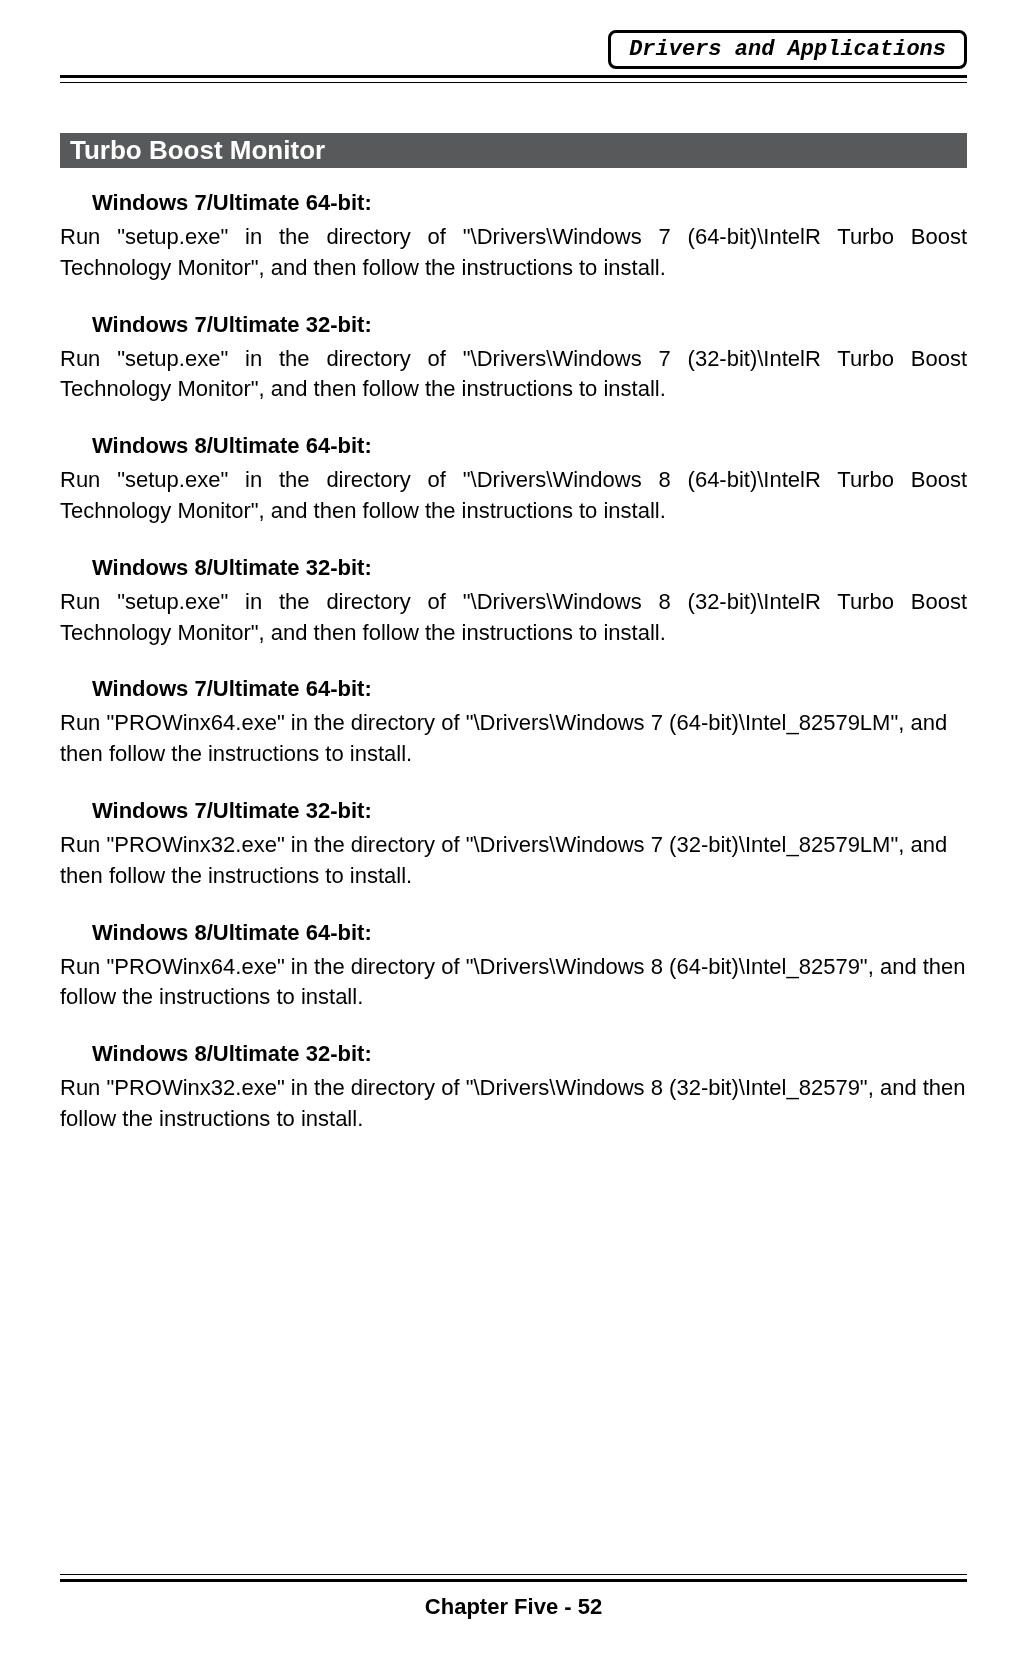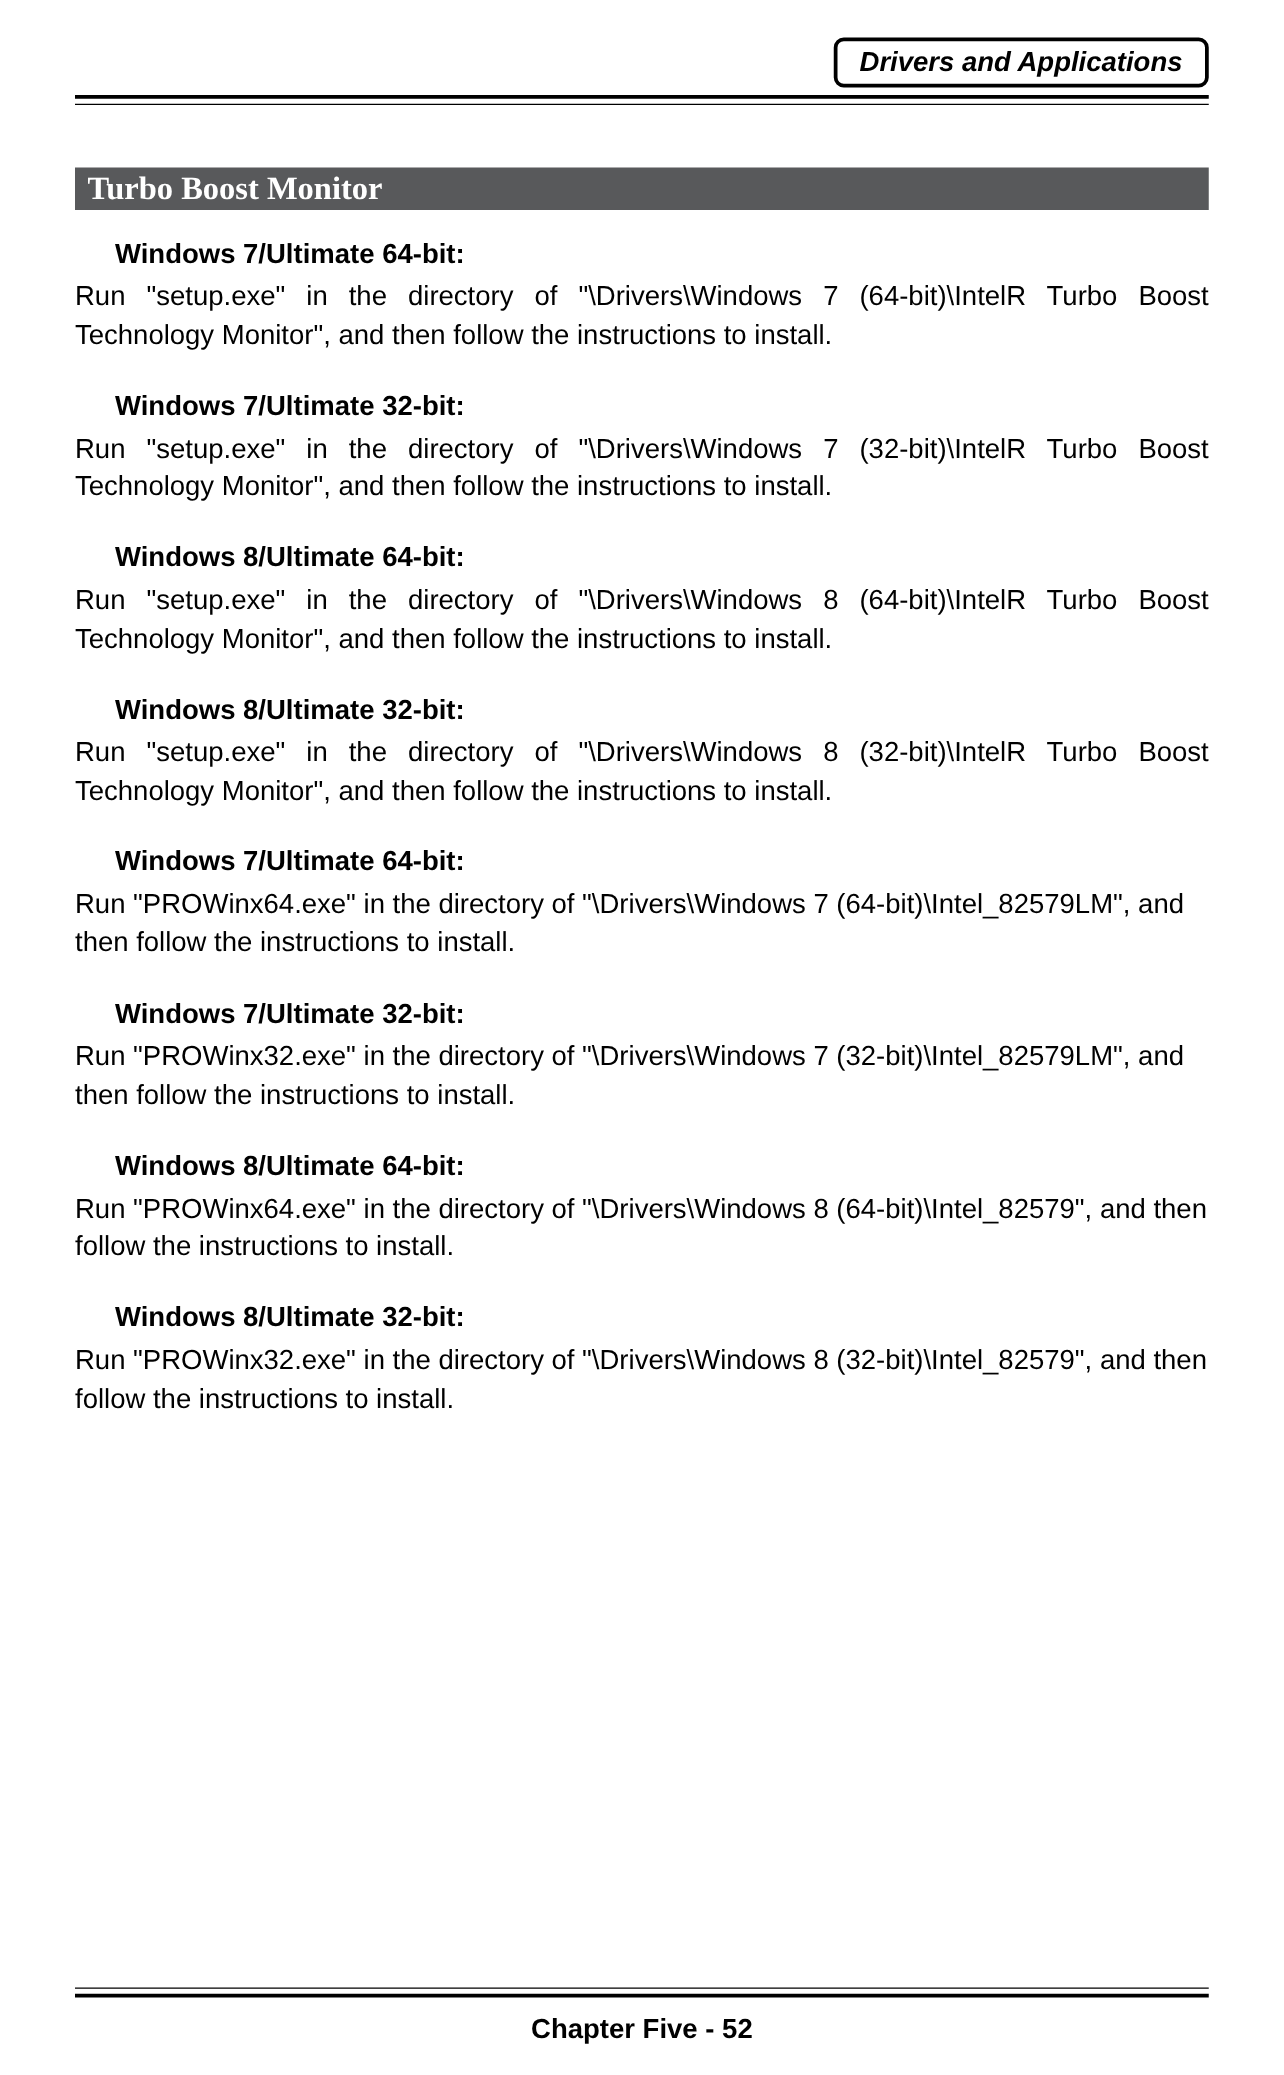--- a/index.html
+++ b/index.html
@@ -15,21 +15,21 @@
     justify-content: flex-end;
     margin-bottom: 6px;
   }
   .header-badge {
     border: 3px solid #000;
     border-radius: 8px;
     padding: 4px 18px;
     font-style: italic;
     font-weight: bold;
     font-size: 22px;
-    font-family: Liberation Sans, sans-serif;
+    font-family: Liberation Mono, monospace;
     text-align: center;
   }
   .double-rule {
     border-top: 3px solid #000;
     border-bottom: 1px solid #000;
     height: 8px;
     margin-bottom: 50px;
   }
   .double-rule-bottom {
     border-top: 1px solid #000;
@@ -38,21 +38,20 @@
     margin-top: 10px;
     margin-bottom: 12px;
   }
   .section-bar {
     background: #58595b;
     color: #fff;
     font-weight: bold;
     font-size: 26px;
     padding: 2px 10px;
     margin-bottom: 22px;
-    font-family: Liberation Serif, serif;
   }
   .subhead {
     font-weight: bold;
     font-size: 22px;
     margin-bottom: 6px;
     margin-left: 32px;
   }
   .body-text {
     font-size: 22px;
     line-height: 1.4;
@@ -62,21 +61,21 @@
     font-size: 22px;
     line-height: 1.4;
     margin-bottom: 28px;
     text-align: justify;
   }
   .gap-before-section {
     margin-top: 10px;
   }
   .footer-area {
     position: absolute;
-    bottom: 24px;
+    bottom: 40px;
     left: 60px;
     right: 60px;
   }
   .page-num {
     text-align: center;
     font-weight: bold;
     font-size: 22px;
   }
 </style>
 </head>

